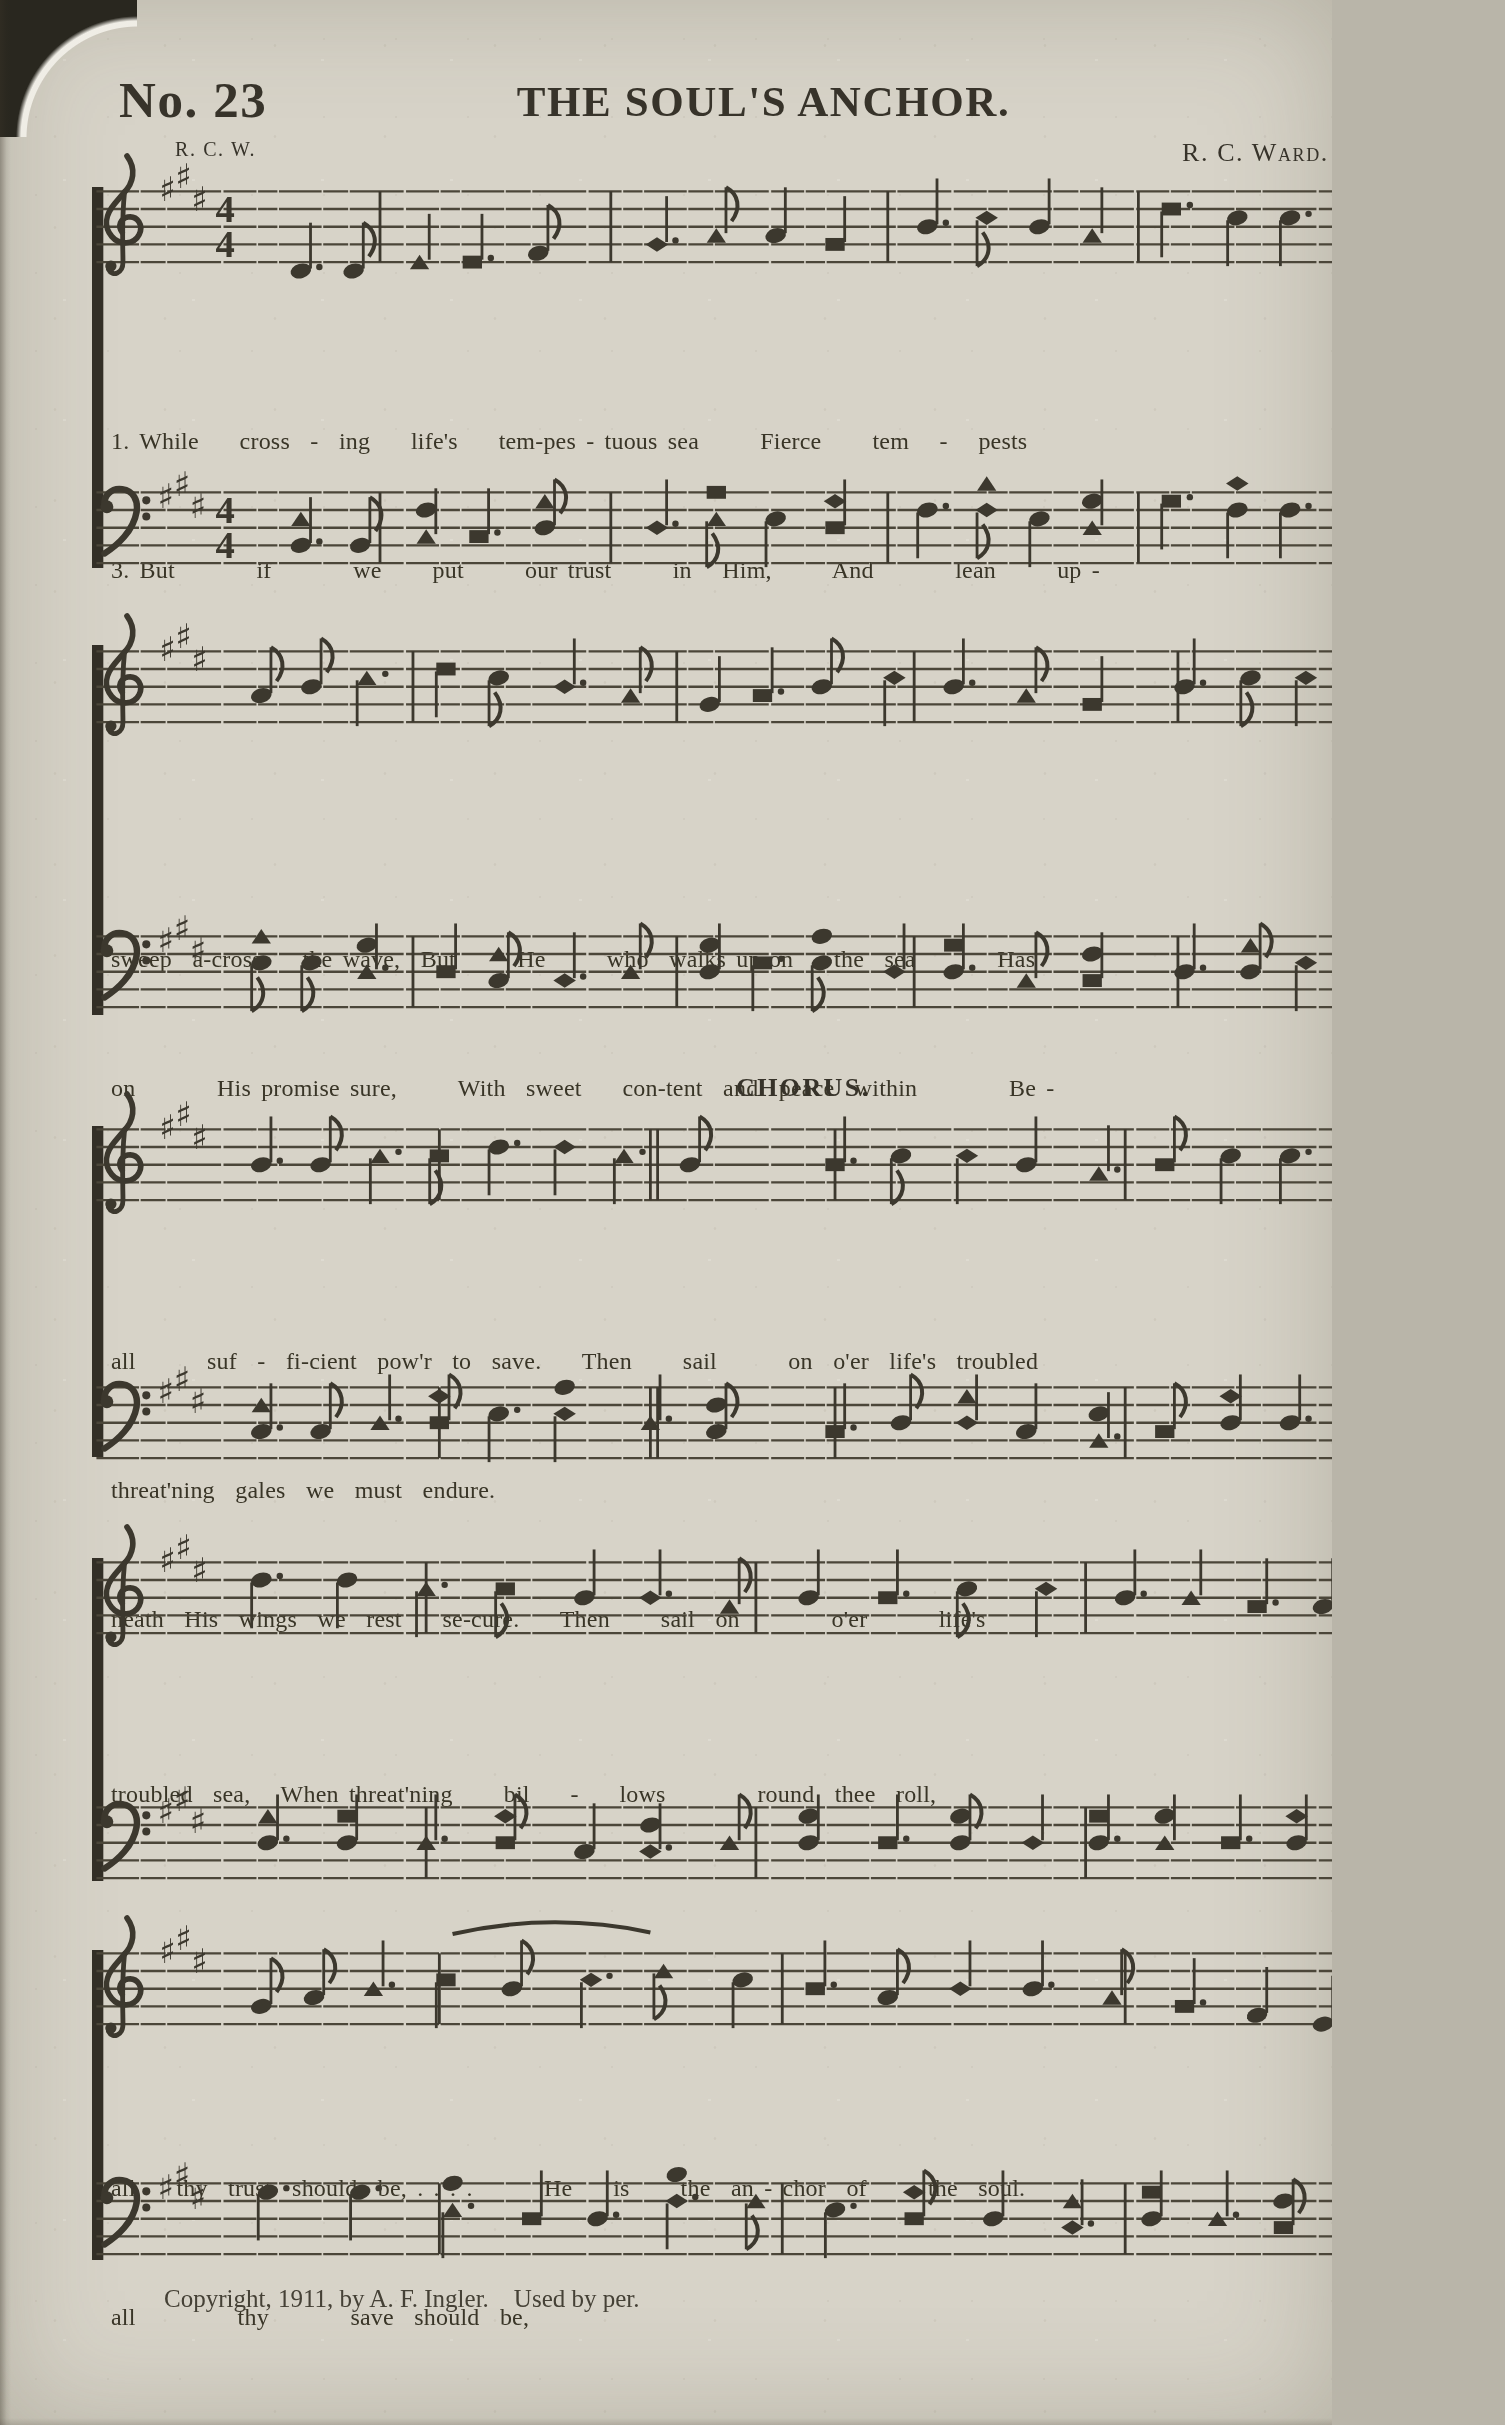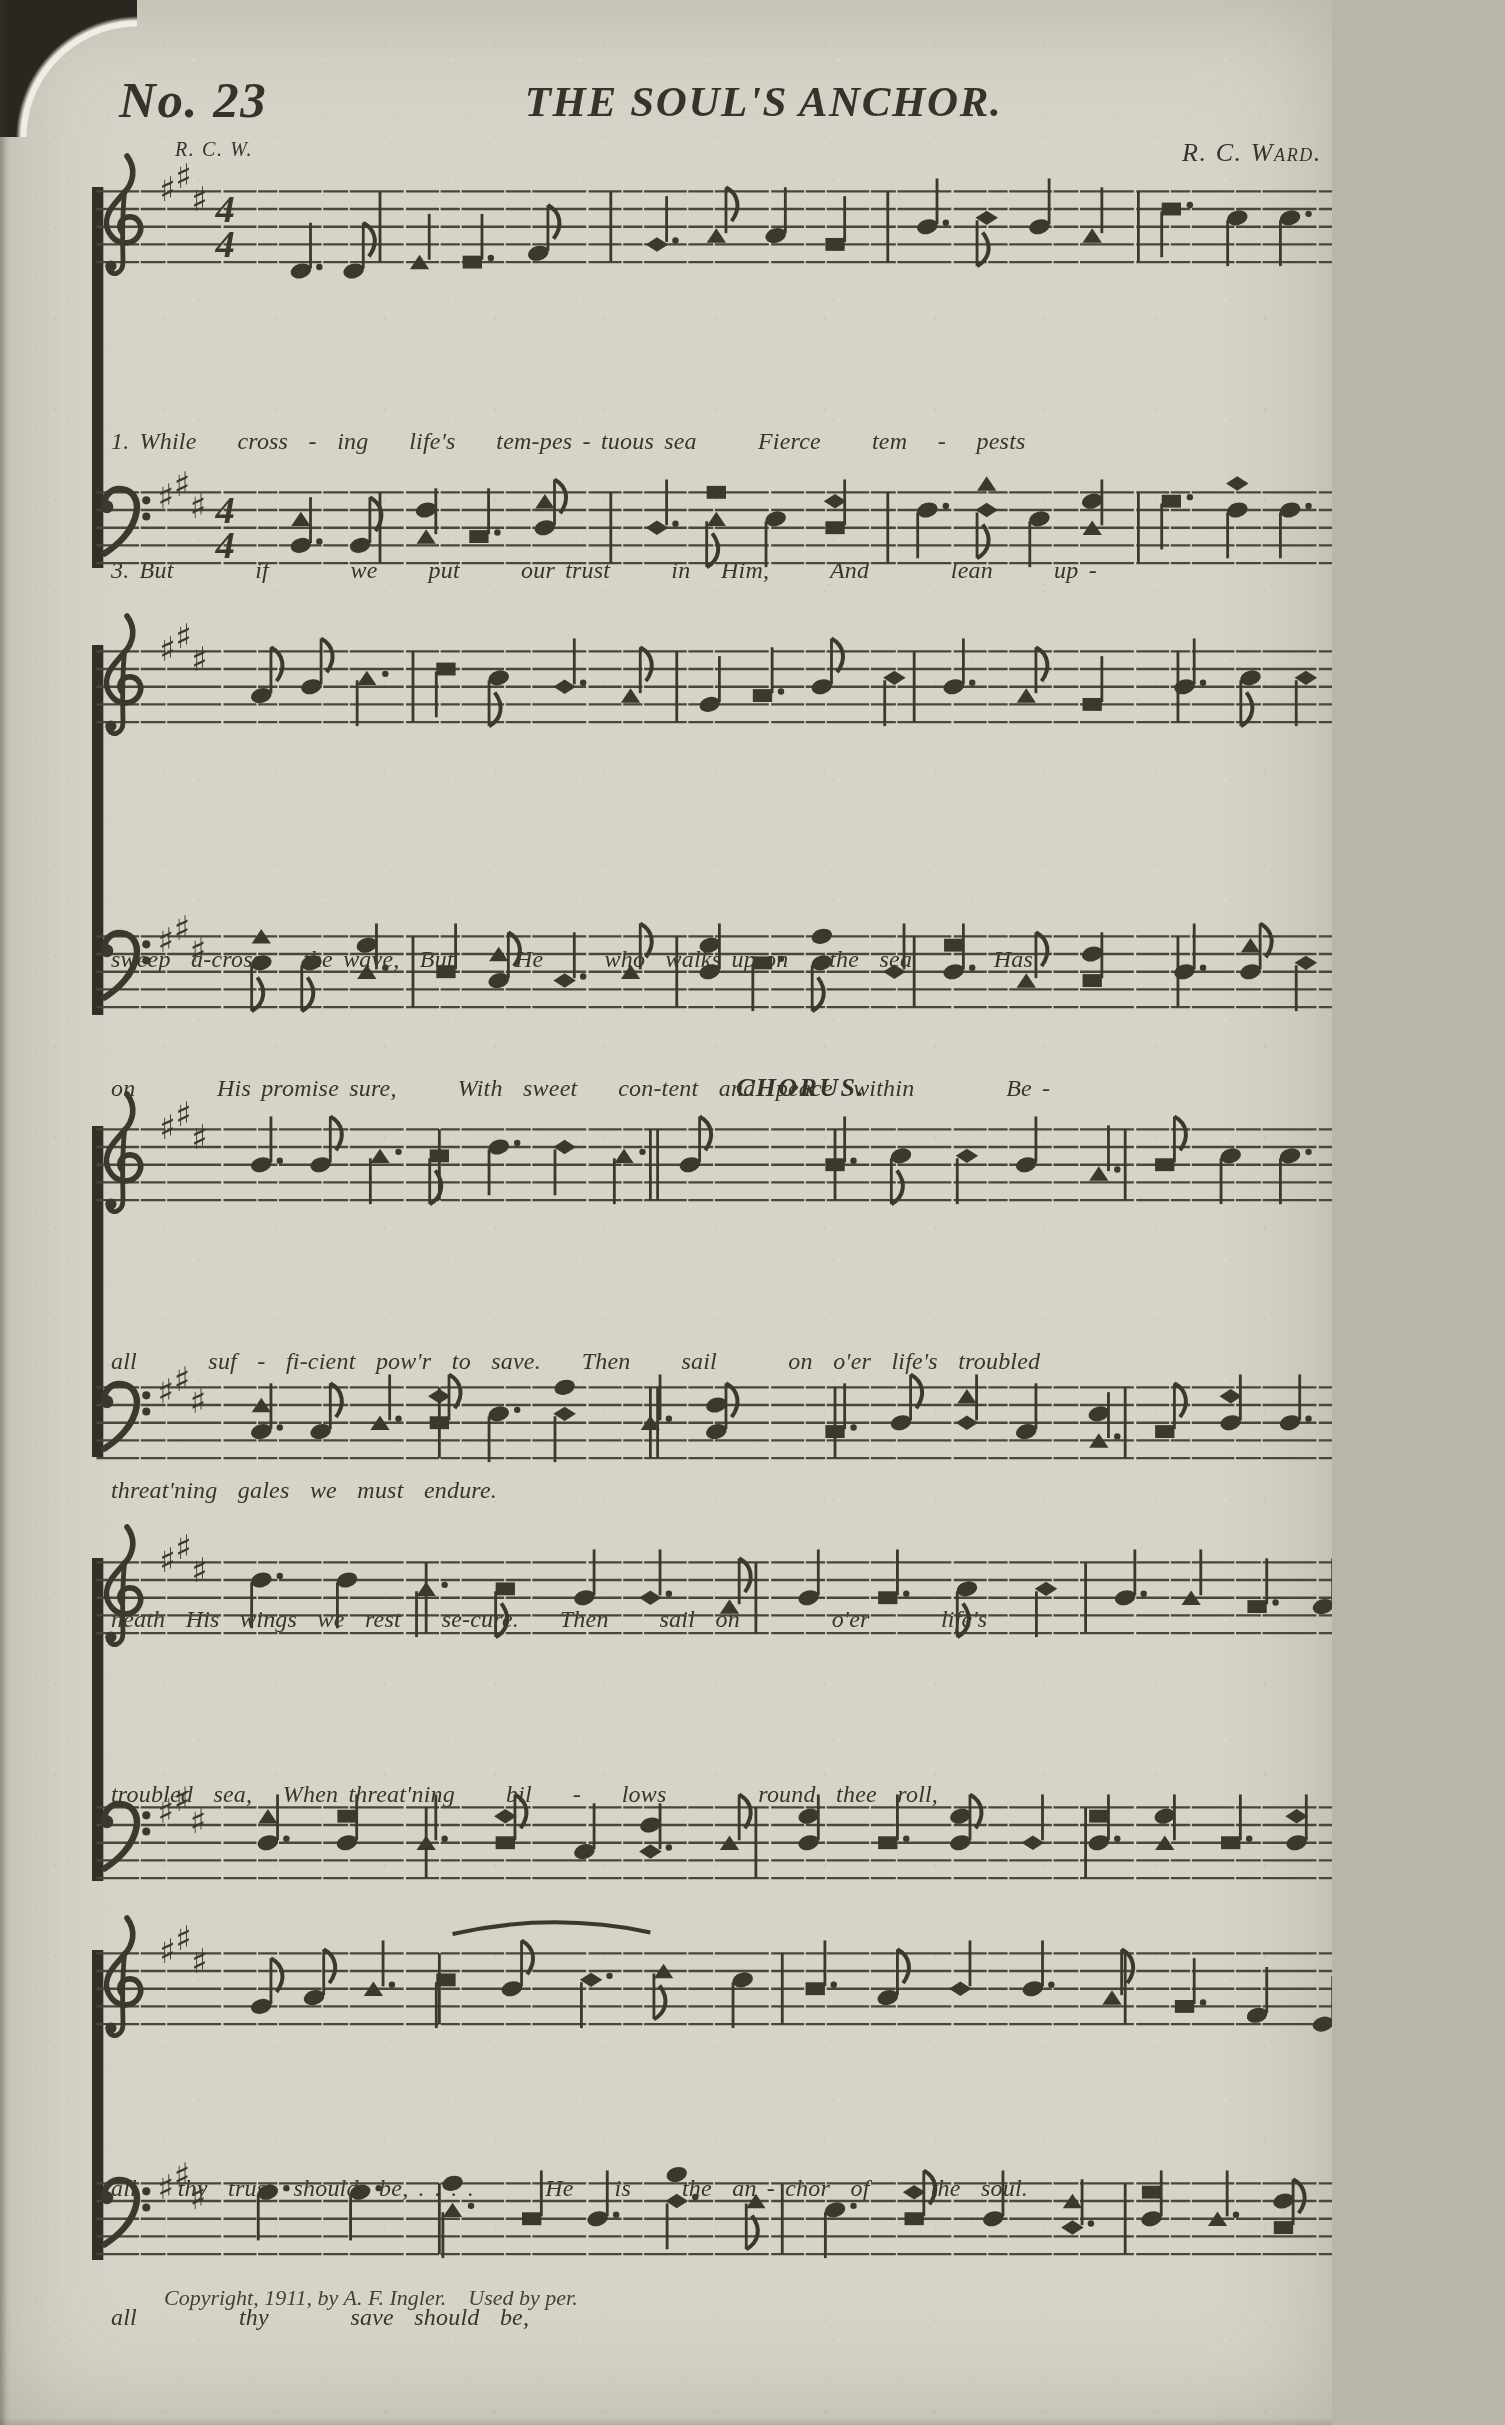--- a/index.html
+++ b/index.html
@@ -9,41 +9,40 @@
     background:#d7d3c8;
     background-image:
       radial-gradient(rgba(125,115,92,.10) 1.2px, transparent 1.6px),
       radial-gradient(rgba(110,100,80,.07) 0.8px, transparent 1.3px),
       radial-gradient(rgba(255,255,250,.18) 1.2px, transparent 1.6px);
     background-size:110px 91px, 72px 78px, 129px 120px;
     box-shadow: inset 0 0 113px rgba(95,88,70,.28);
     overflow:hidden;
     font-family:"Liberation Serif", serif;
     color:#37332a;
-    font-style:italic;
   }
   .corner-tl{
     position:absolute;left:0;top:0;width:137px;height:137px;
     background:radial-gradient(circle 141px at 138px 138px, transparent 0 111px, rgba(243,241,234,.9) 112px 117px, #29271f 122px);
   }
   .edge-left{
     position:absolute;left:0;top:0;bottom:0;width:11.3px;
     background:linear-gradient(to right, rgba(58,52,40,.38), rgba(58,52,40,.08) 60%, transparent);
   }
   .edge-bottom{
     position:absolute;left:0;bottom:0;right:0;height:8px;
     background:linear-gradient(to top, rgba(58,52,40,.18), transparent);
   }
   .abs{position:absolute;}
   .song-number{left:119px;top:71px;font-size:51px;font-weight:bold;letter-spacing:1.6px;}
   .page-title{left:96px;top:77px;width:1335px;text-align:center;font-size:43px;font-weight:bold;letter-spacing:1.6px;}
   .attr-left{left:175px;top:138px;font-size:20px;font-variant:small-caps;letter-spacing:1.6px;}
   .attr-right{left:1182px;top:138px;width:225px;font-size:26px;font-variant:small-caps;letter-spacing:1.6px;}
   .chorus-label{left:736px;top:1073px;width:241px;font-size:26px;font-weight:bold;letter-spacing:2.4px;}
-  .copyright{left:164px;top:2285px;font-size:22px;white-space:pre;color:#454136;}
+  .copyright{left:164px;top:2285px;font-size:25px;white-space:pre;color:#454136;}
   .lyrics{left:111px;width:1319px;font-size:24px;line-height:43px;white-space:pre;letter-spacing:0.2px;word-spacing:4px;color:#393527;}
   .lyric-line{height:43px;overflow:hidden;}
   .sysbar{width:10.5px;background:#332f26;box-shadow:0.8px 0 0 rgba(51,47,38,.4);}
   .sysbar{left:92px;}
   .staff{left:90px;width:1335px;height:177px;}
   .staff svg{display:block;}
 </style>
 </head>
 <body>
 

